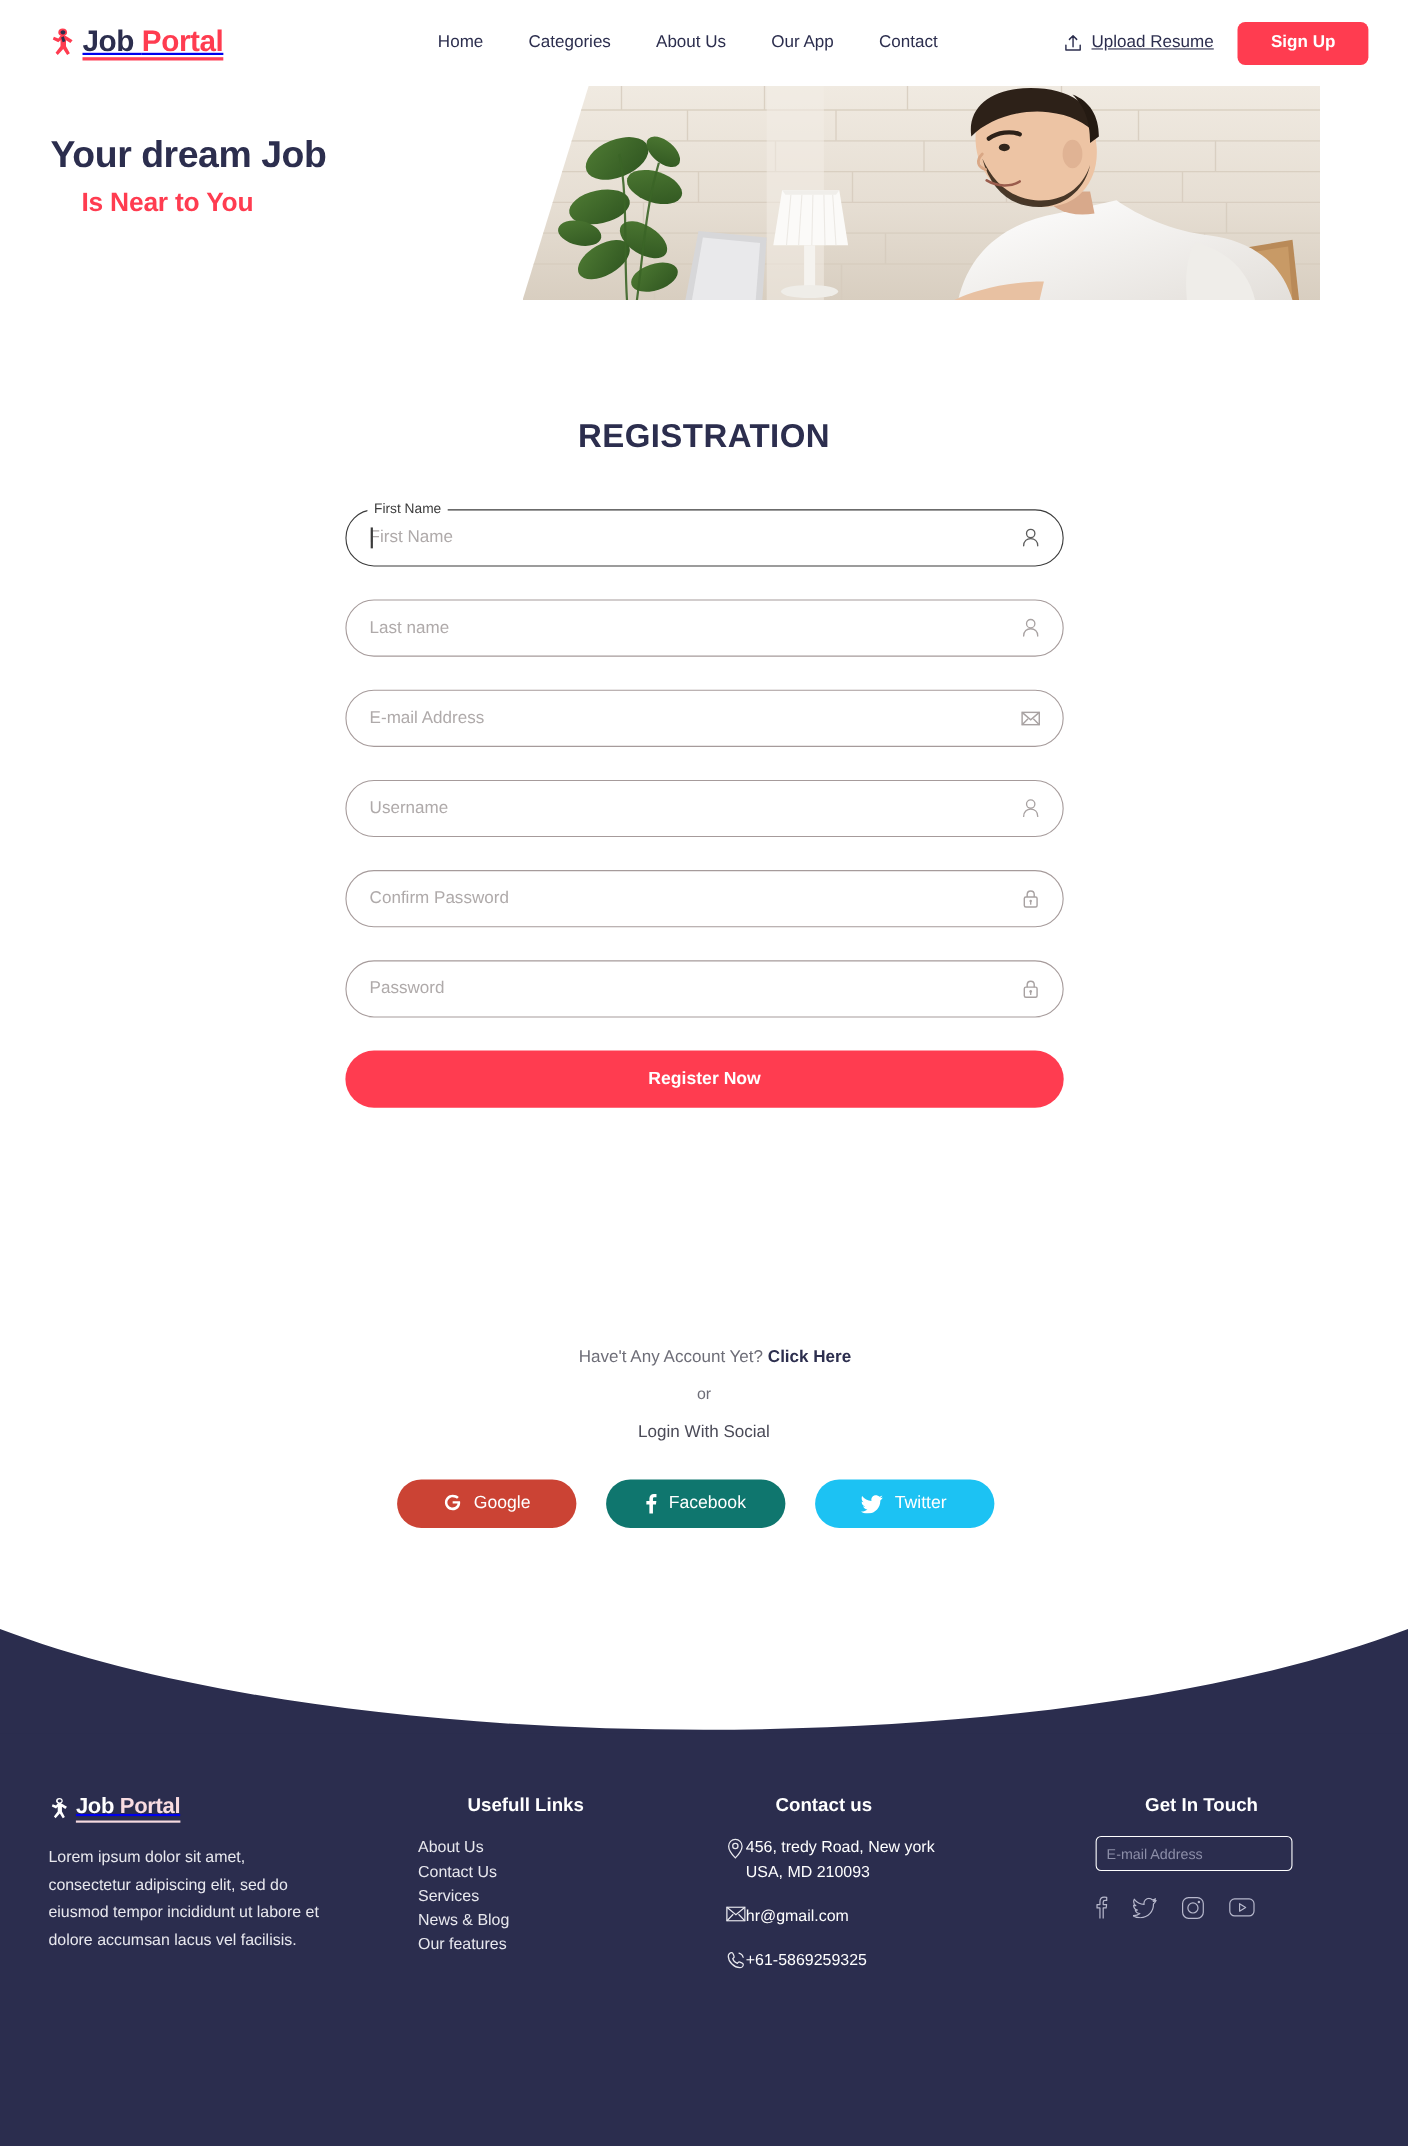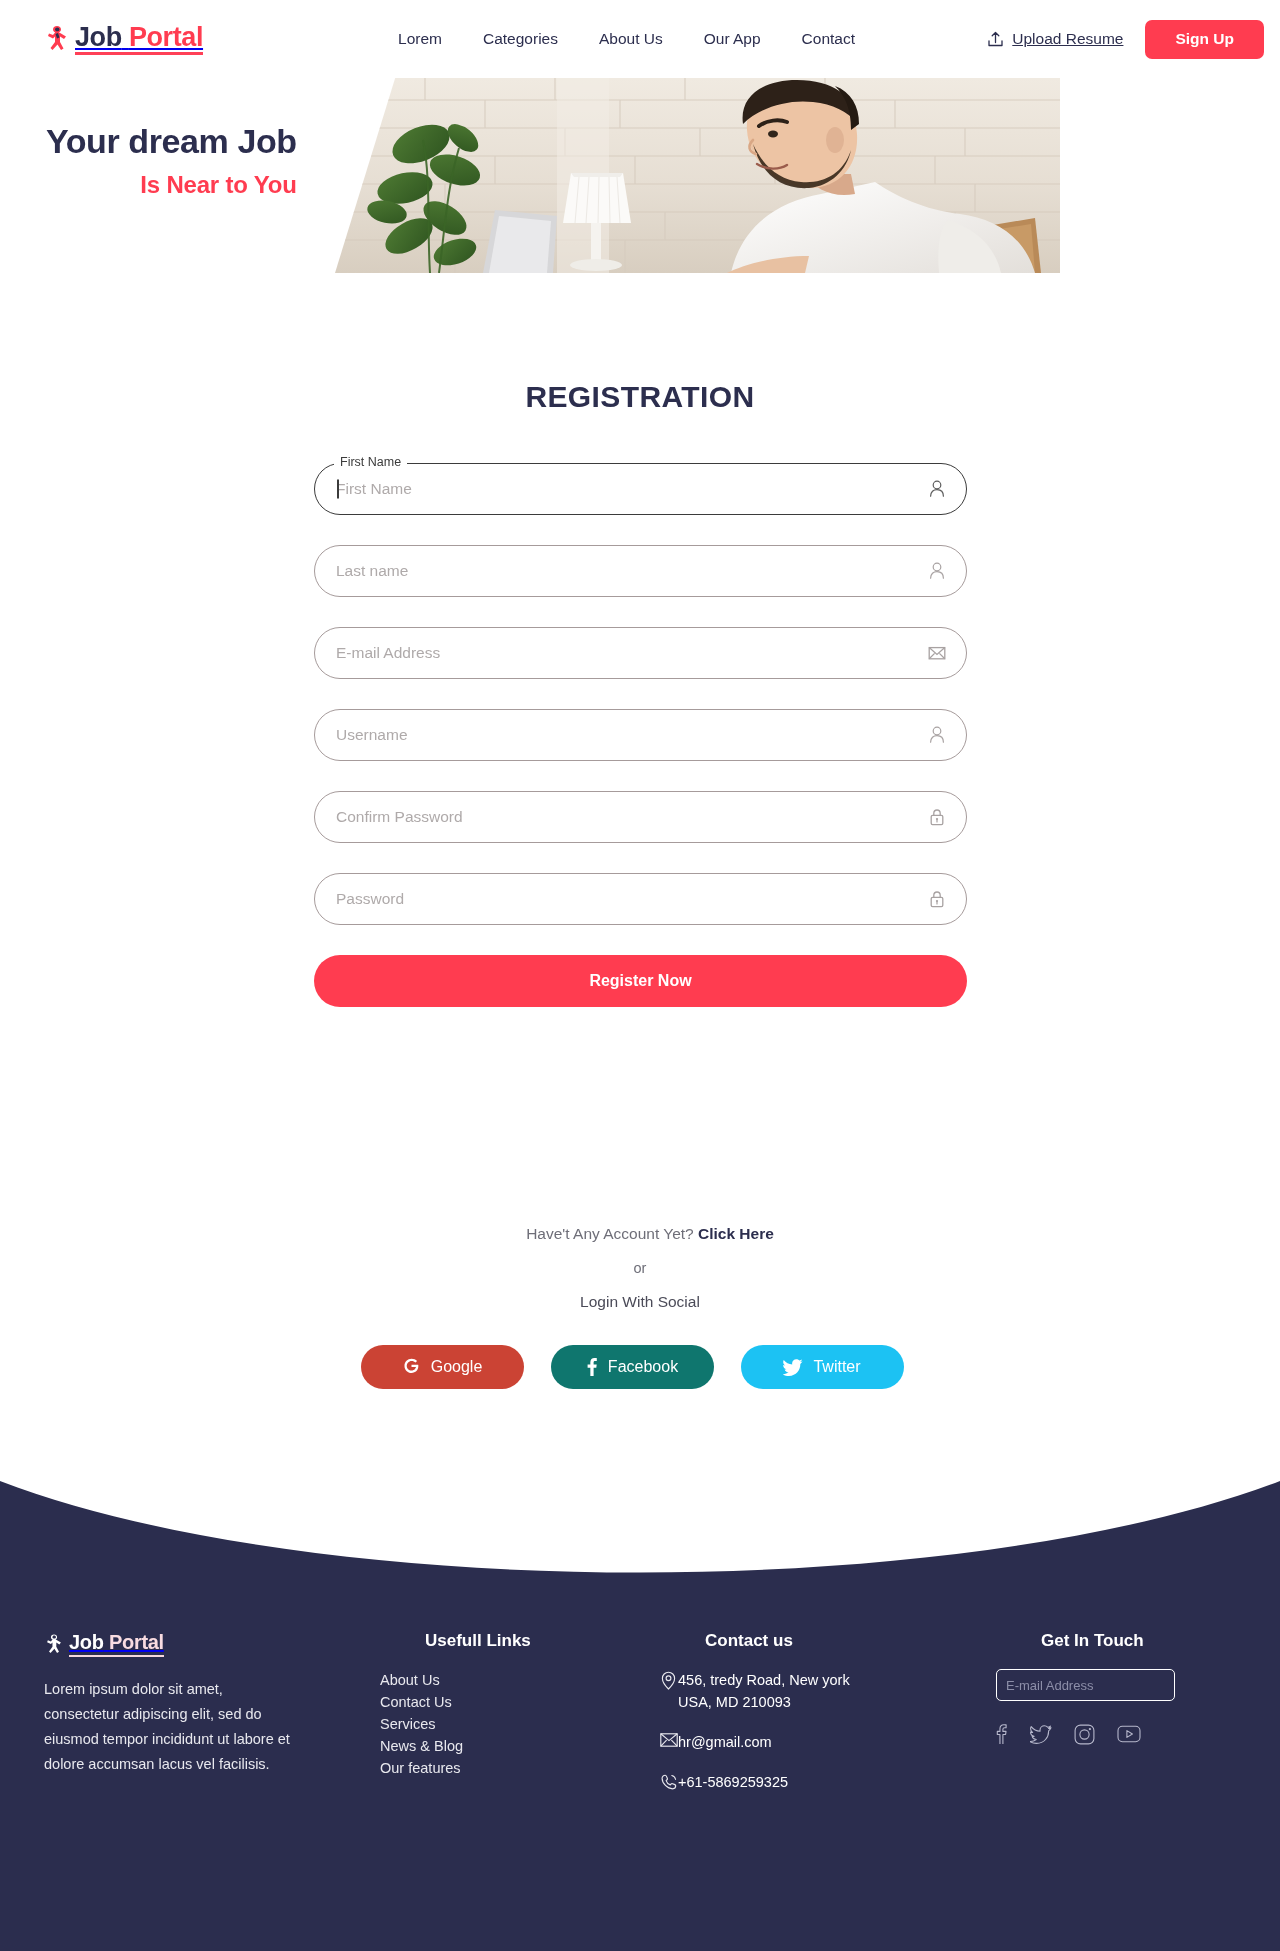--- a/index.html
+++ b/index.html
@@ -59,21 +59,21 @@
     color: #2C2E4E;
     font-size: 15.5px;
     text-decoration: none;
     white-space: nowrap;
   }
 
   .header-right {
     display: flex;
     align-items: center;
     margin-left: auto;
-    margin-right: 16px;
+    margin-right: 36px;
     gap: 22px;
   }
   .upload {
     display: flex;
     align-items: center;
     gap: 8px;
     color: #2C2E4E;
     font-size: 15.5px;
     white-space: nowrap;
   }
@@ -88,23 +88,22 @@
     padding: 0 30px;
     height: 39px;
     cursor: pointer;
     white-space: nowrap;
   }
 
   
   .hero {
     position: absolute;
     top: 78px; left: 0;
-    width: 1060px;
+    width: 1200px;
     height: 195px;
-    text-align: right;
   }
   .hero-text {
     position: absolute;
     left: 46px;
     top: 42px;
     z-index: 5;
   }
   .hero-title {
     font-size: 34px;
     font-weight: bold;
@@ -388,21 +387,21 @@
     <a class="logo" href="#">
       <svg class="logo-mark" viewBox="0 0 26 30">
         <path d="M13 2 C10.5 2 9 3.5 9 5.5 C9 7 10 8 11.2 8.3 L9 11 L5 9.5 L4 12 L9 14.5 L11 12.5 L11 18 L6.5 24 L8.5 26 L13.5 20.5 L17 26 L19.5 24.5 L16 18 L16 12.5 L20 15 L22 12.5 L17 9.5 L14.8 8.3 C16 8 17 7 17 5.5 C17 3.5 15.5 2 13 2 Z" fill="#FF3C50"></path>
         <path d="M13.3 3.4 C12 3.4 11 4.3 11 5.4 C11 6.5 12 7.3 13.3 7.3 C14.6 7.3 15.5 6.5 15.5 5.4 C15.5 4.3 14.6 3.4 13.3 3.4 Z" fill="#2C2E4E"></path>
         <path d="M11.5 10 L14 9 L15.5 13.5 L13 14.5 Z" fill="#2C2E4E"></path>
       </svg>
       <span class="logo-text"><span class="w1">Job</span> <span class="w2">Portal</span></span>
     </a>
 
     <nav class="nav">
-      <a href="#">Lorem</a>
+      <a href="#">Home</a>
       <a href="#">Categories</a>
       <a href="#">About Us</a>
       <a href="#">Our App</a>
       <a href="#">Contact</a>
     </nav>
 
     <div class="header-right">
       <a class="upload" href="#">
         <svg width="17" height="18" viewBox="0 0 17 18" fill="none">
           <path d="M8.5 12.5 V2.5 M8.5 2.5 L5.2 5.8 M8.5 2.5 L11.8 5.8" stroke="#2C2E4E" stroke-width="1.3" stroke-linecap="round" stroke-linejoin="round"></path>

